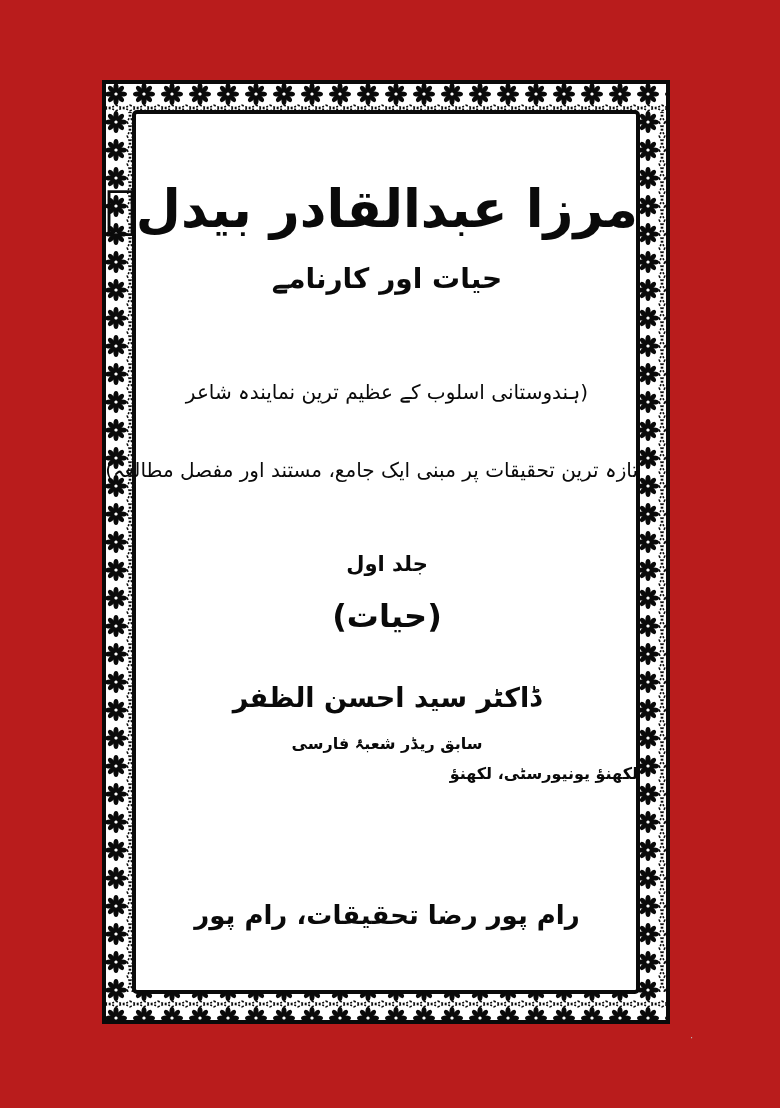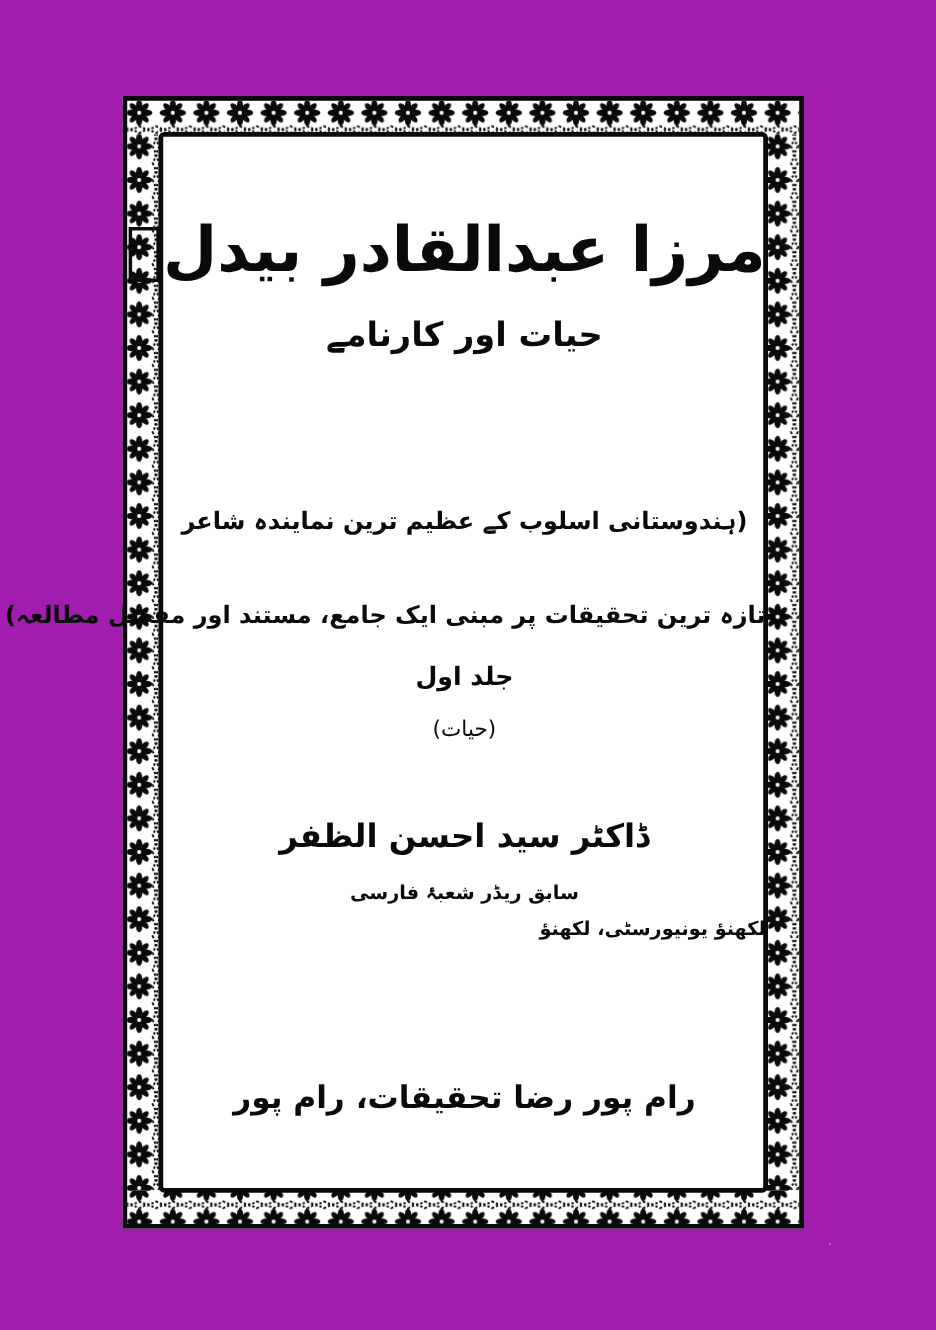--- a/index.html
+++ b/index.html
@@ -12,21 +12,21 @@
       height: 1108px;
       position: relative;
       overflow: hidden;
       font-family: "DejaVu Sans", sans-serif;
       color: #0a0a0a;
     }
     .page {
       position: absolute;
       left: 0; top: 0;
       width: 780px; height: 1108px;
-      background: #a21caf;
+      background: #b91c1c;
     }
     .frame-svg {
       position: absolute;
       left: 102px;
       top: 80px;
       width: 568px;
       height: 944px;
     }
     .content {
       position: absolute;
@@ -53,36 +53,35 @@
       line-height: 1.2;
     }
     .title-sub {
       top: 150px;
       font-size: 28px;
       font-weight: bold;
       line-height: 1.2;
     }
     .desc {
       font-size: 20px;
-      font-weight: bold;
+      font-weight: normal;
       line-height: 1.2;
-      margin-top: 42px;
     }
     .desc-1 { top: 268px; }
     .desc-2 { top: 308px; }
     .desc-3 { top: 346px; }
     .volume {
       top: 440px;
       font-size: 21px;
       font-weight: bold;
     }
     .volume-part {
       top: 485px;
-      font-size: 18px;
-      font-weight: normal;
+      font-size: 32px;
+      font-weight: bold;
     }
     .author {
       top: 570px;
       font-size: 27px;
       font-weight: bold;
     }
     .affil {
       font-size: 16px;
       font-weight: bold;
     }

